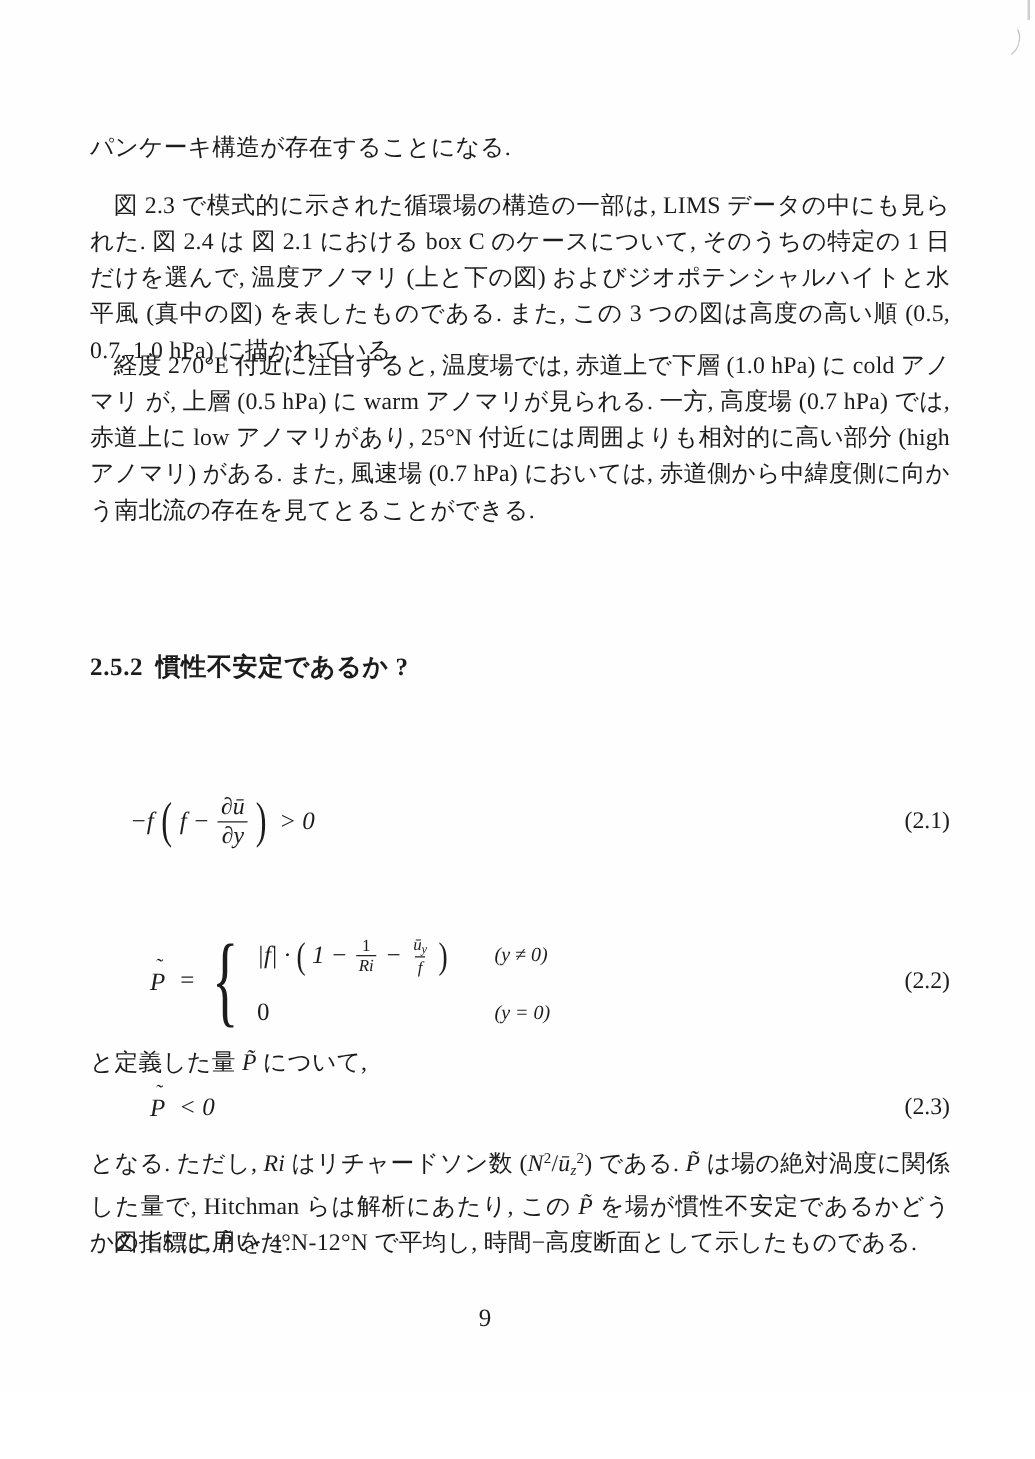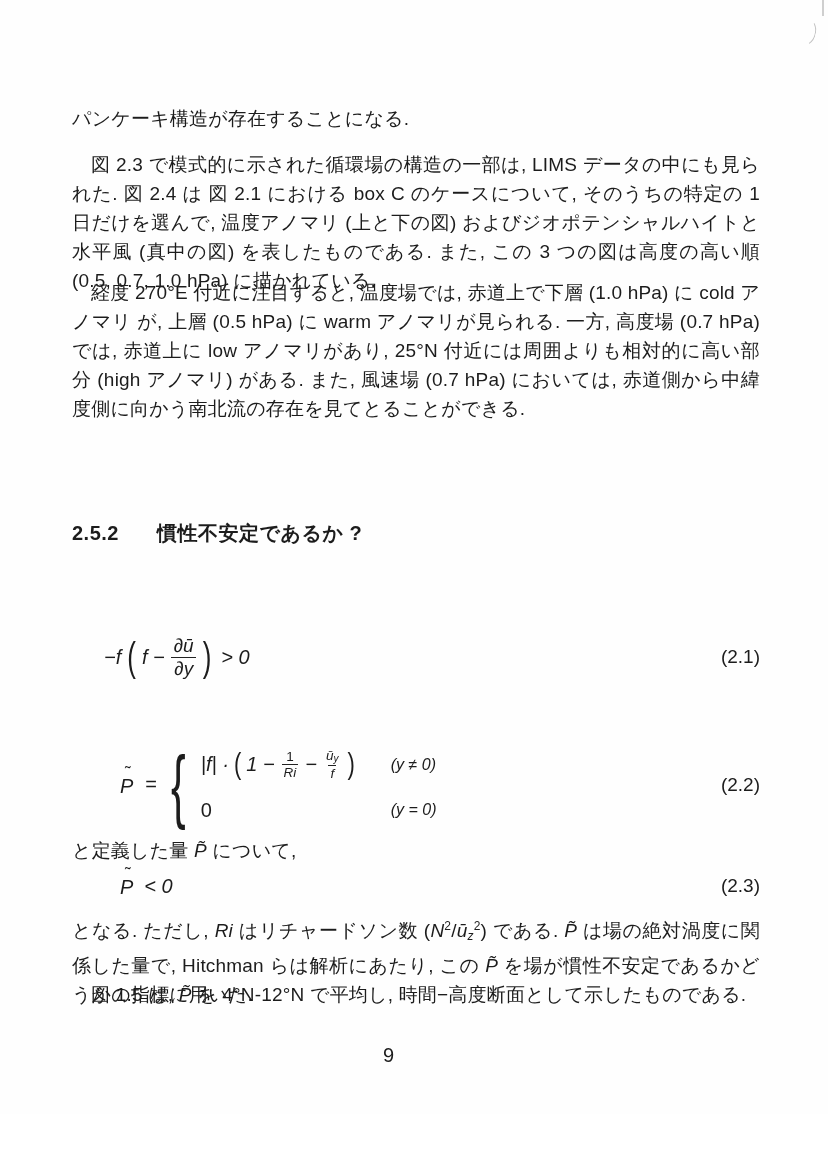--- a/index.html
+++ b/index.html
@@ -1,33 +1,33 @@
 <!DOCTYPE html>
 <html lang="ja"><head>
 <meta charset="utf-8">
 <style>
   html,body { margin:0; padding:0; background:#ffffff; }
   .page {
     position:relative; width:828px; height:1114px;
     background:#fefefe; color:#1c1c1c; overflow:hidden;
-    font-family:Liberation Sans, sans-serif;
+    font-family:Liberation Serif, serif;
   }
   .blk { position:absolute; left:72px; width:688px; }
   .para {
     margin:0; font-size:19px; line-height:29px;
     text-align:justify; letter-spacing:0.2px;
   }
   .indent { text-indent:1em; }
   .m  { font-style:italic; }
   .rm { font-style:normal; }
   .sup { font-size:12px; vertical-align:7px; font-style:normal; }
   .msub { font-size:12px; vertical-align:-3px; font-style:italic; }
 
   .heading { font-size:20px; font-weight:bold; letter-spacing:0.5px; }
-  .heading .h-num { margin-right:38px; }
+  .heading .h-num { margin-right:10px; }
 
   .eq { display:flex; align-items:center; font-size:20px; }
   .eq-body { display:flex; align-items:center; gap:6px; }
   .eq-no { margin-left:auto; font-size:19px; font-style:normal; }
 
   .bigp1 { display:inline-block; font-size:26px; transform:scaleY(1.55); font-weight:400; }
   .bigp2 { display:inline-block; font-size:22px; transform:scaleY(1.35); font-weight:400; }
 
   .frac { display:inline-flex; flex-direction:column; align-items:center; line-height:1.12; font-size:19px; }
   .frac .den { border-top:1.4px solid #222; padding:0 3px; }

